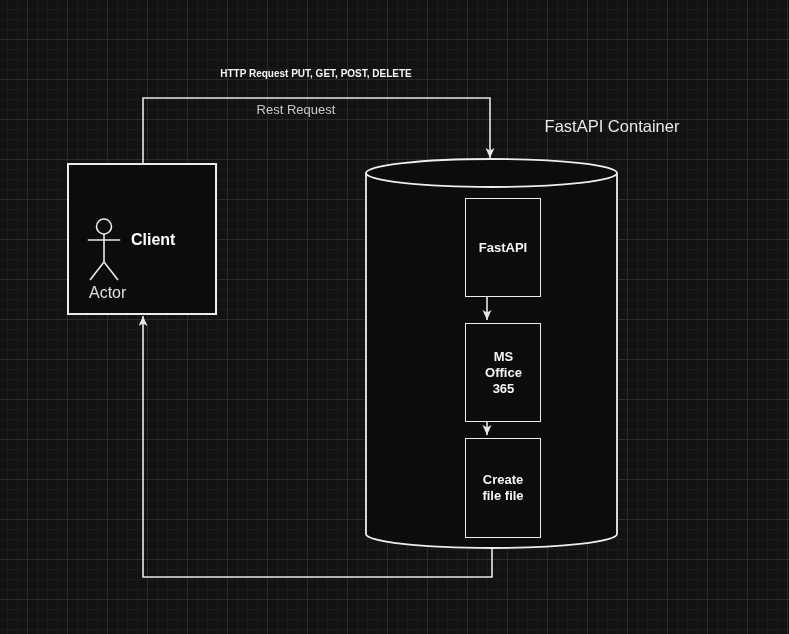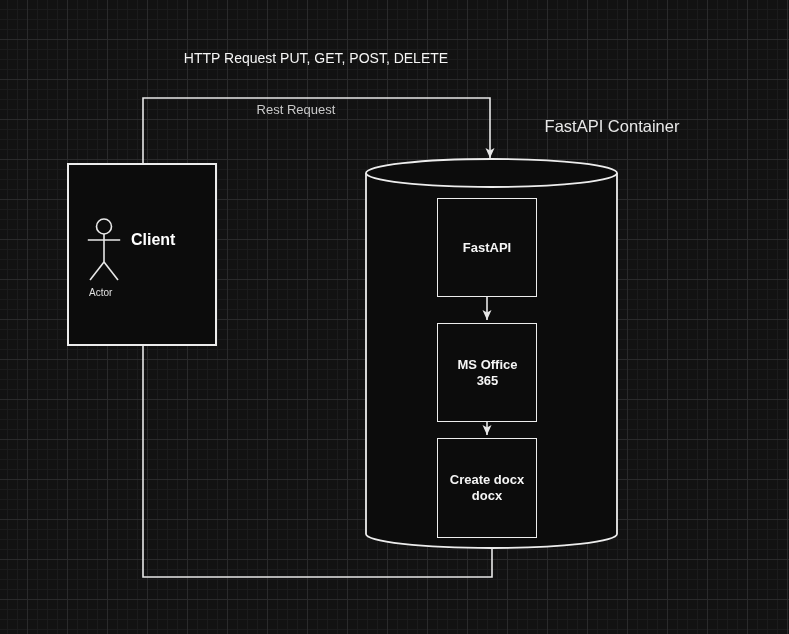--- a/index.html
+++ b/index.html
@@ -39,72 +39,73 @@
   }
   .node {
     position: absolute;
     box-sizing: border-box;
     background: #0c0c0c;
     border: 1.6px solid #ededed;
     color: #f5f5f5;
   }
   .node.client {
     left: 67px; top: 163px;
-    width: 150px; height: 183px;
+    width: 150px; height: 152px;
     border-width: 2px;
   }
   .client-title {
     position: absolute;
     left: 62px; top: 65px;
     font-size: 16px;
     font-weight: bold;
     line-height: 19px;
     color: #ffffff;
     white-space: nowrap;
   }
   .client-caption {
     position: absolute;
     left: 20px; top: 121px;
-    font-size: 10px;
+    font-size: 16px;
     line-height: 14px;
     color: #e0e0e0;
   }
   .actor-figure {
     position: absolute;
     left: 18px; top: 53px;
     width: 34px; height: 63px;
   }
   .actor-figure * {
     fill: none;
     stroke: #e8e8e8;
     stroke-width: 1.6;
   }
   .node.small {
-    width: 100px;
+    width: 76px;
     border-width: 1.5px;
     display: flex;
     align-items: center;
     justify-content: center;
     text-align: center;
     font-size: 13px;
     font-weight: bold;
     line-height: 16px;
     padding: 0 9px;
+    margin-left: 28px;
   }
   .node.fastapi   { left: 437px; top: 198px; height: 99px;  }
   .node.msoffice  { left: 437px; top: 323px; height: 99px; padding-left: 10px;  }
   .node.createdocx{ left: 437px; top: 438px; height: 100px; }
   .lbl {
     position: absolute;
     text-align: center;
     white-space: nowrap;
   }
   .lbl.http {
-    left: 160px; top: 50px; width: 312px;
-    font-size: 14px; font-weight: normal;
+    left: 160px; top: 68px; width: 312px;
+    font-size: 10px; font-weight: bold;
     color: #f5f5f5;
   }
   .lbl.rest {
     left: 221px; top: 102px; width: 150px;
     font-size: 13px;
     color: #c9c9c9;
   }
   .lbl.win {
     left: 512px; top: 117px; width: 200px;
     font-size: 16.5px;
@@ -156,20 +157,20 @@
     <span class="client-caption">Actor</span>
   </div>
 
   <div class="node small fastapi">
     <span>FastAPI</span>
   </div>
   <div class="node small msoffice">
     <span>MS Office 365</span>
   </div>
   <div class="node small createdocx">
-    <span>Create docx docx</span>
+    <span>Create file file</span>
   </div>
 
   <div class="lbl http">HTTP Request PUT, GET, POST, DELETE</div>
   <div class="lbl rest">Rest Request</div>
   <div class="lbl win">FastAPI Container</div>
 
 </div>
 
 </body></html>

